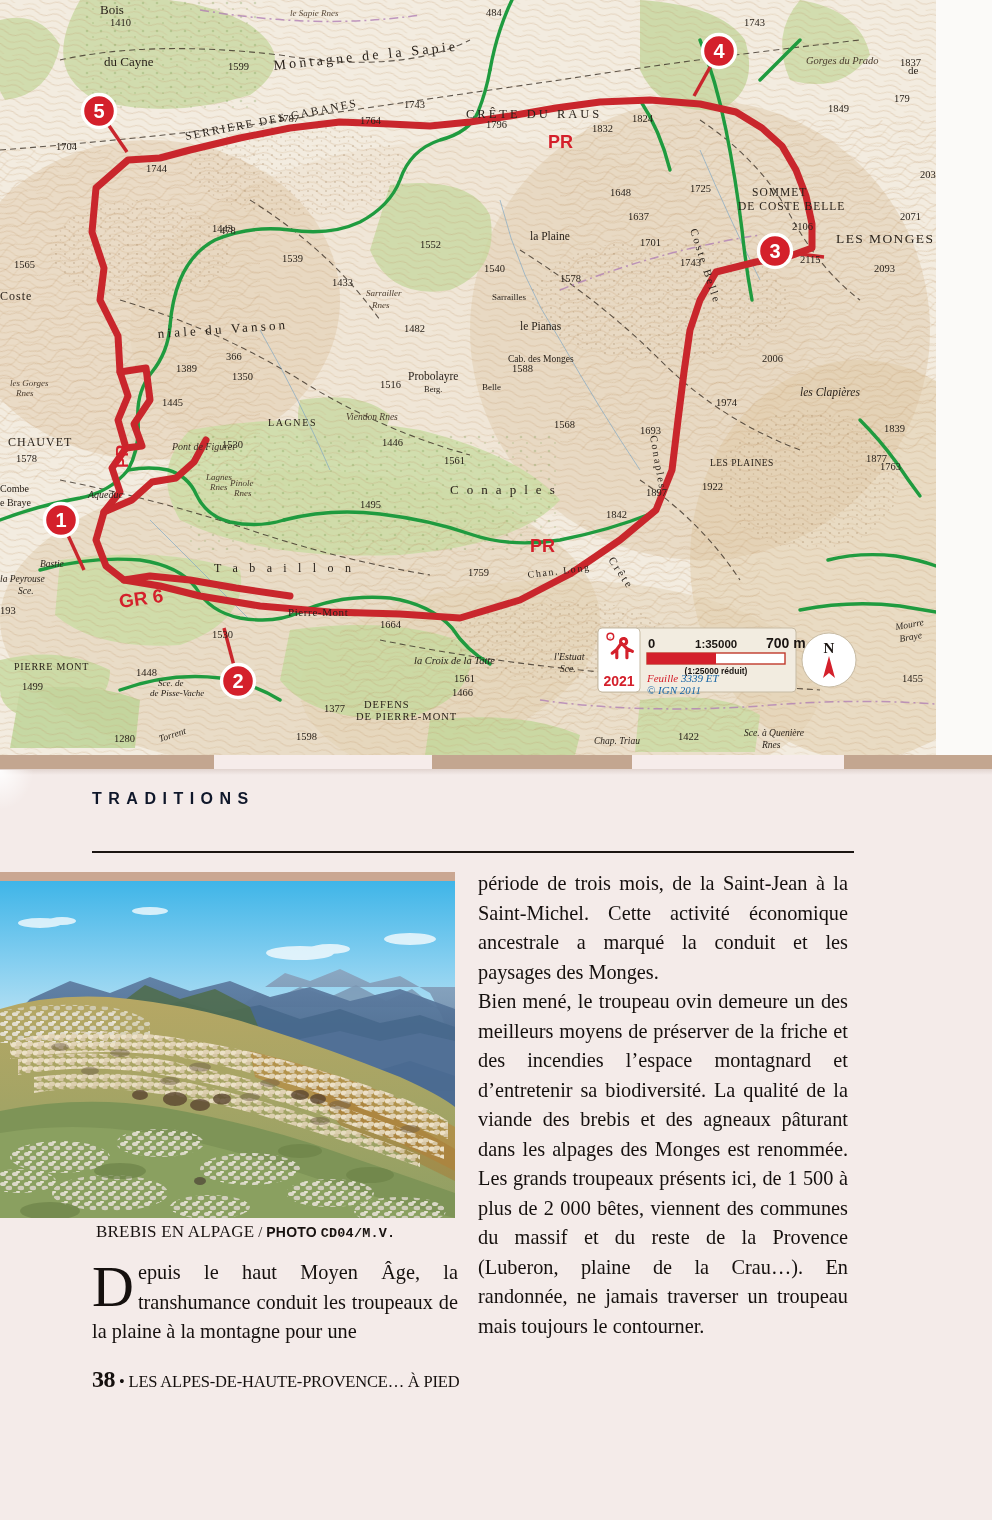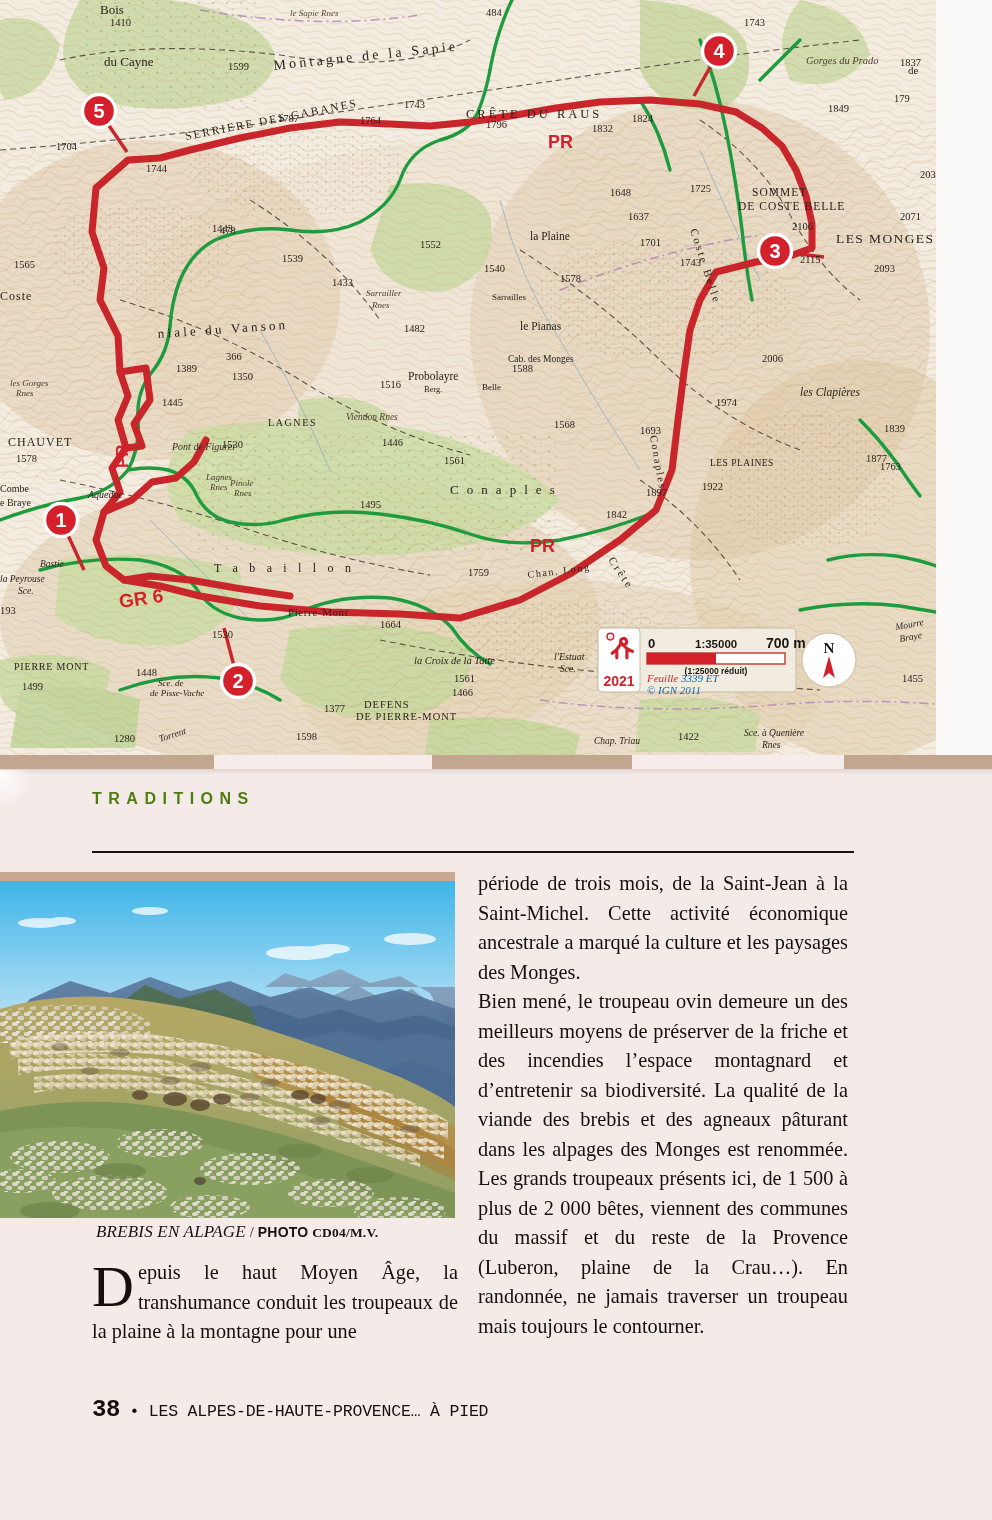--- a/index.html
+++ b/index.html
@@ -22,48 +22,48 @@
   .band-shadow{position:absolute;left:0;top:769px;width:992px;height:6px;
      background:linear-gradient(to bottom, rgba(150,120,105,.20), rgba(150,120,105,0));}
 
   
   .curl{position:absolute;left:0;top:770px;width:34px;height:40px;
     background:radial-gradient(ellipse at top left, rgba(255,255,255,.95), rgba(244,235,233,0) 70%);
     pointer-events:none;}
 
   
   .kicker{position:absolute;left:92px;top:790px;font-family:"Liberation Sans",sans-serif;
-    font-weight:bold;font-size:16px;letter-spacing:6.5px;color:#4d7c0f;}
+    font-weight:bold;font-size:16px;letter-spacing:6.5px;color:#0f172a;}
   .title{position:absolute;left:92px;top:812px;font-family:"Liberation Serif",serif;
     font-size:33px;color:#15110f;letter-spacing:.5px;}
   .title .cap{font-size:33px;}
   .title .sm{font-size:26px;}
   .rule{position:absolute;left:92px;top:851px;width:762px;height:2px;background:#1b1512;}
 
   
   .photo-topbar{position:absolute;left:0px;top:872px;width:455px;height:9px;background:#caa792;}
   .photo{position:absolute;left:0px;top:881px;width:455px;height:337px;overflow:hidden;}
   .photo svg{display:block;}
   .caption{position:absolute;left:96px;top:1222px;width:360px;
     font-family:"Liberation Serif",serif;font-size:14.5px;color:#181210;letter-spacing:.2px;}
-  .caption .lead{font-size:17px;font-style:italic;}
+  .caption .lead{font-size:17px;}
   .caption .photoword{font-family:"Liberation Sans",sans-serif;font-weight:bold;font-size:14px;}
-  .caption .credit{font-family:Liberation Serif, serif;font-weight:bold;font-size:13.5px;}
+  .caption .credit{font-family:Liberation Mono, monospace;font-weight:bold;font-size:13.5px;}
 
   
   .col{position:absolute;font-family:"Liberation Serif",serif;font-size:20.3px;
     line-height:29.5px;color:#15100e;text-align:justify;}
   .col-left{left:92px;top:1258px;width:366px;}
   .col-right{left:478px;top:869px;width:370px;}
   .dropcap{float:left;font-size:58px;line-height:46px;padding:4px 4px 0 0;margin-top:2px;
     font-family:"Liberation Serif",serif;color:#15100e;}
 
   
-  .folio{position:absolute;left:92px;top:1366px;font-family:Liberation Mono, monospace;
-    color:#15100e;white-space:nowrap;margin-top:30px;}
+  .folio{position:absolute;left:92px;top:1366px;font-family:Liberation Serif, serif;
+    color:#15100e;white-space:nowrap;}
   .folio .num{font-weight:bold;font-size:24px;letter-spacing:-.5px;}
   .folio .txt{font-size:16.5px;letter-spacing:-.2px;}
 </style>
 </head>
 <body>
 
 <div class="page">
 
   <div class="map-wrap">
     <svg class="map-svg" width="936" height="755" viewBox="0 0 936 755">
@@ -530,21 +530,21 @@
     <span>/</span>
     <span class="photoword">PHOTO</span>
     <span class="credit">CD04/M.V.</span>
   </div>
 
   <div class="col col-left">
     <span class="dropcap">D</span><span>epuis le haut Moyen Âge, la transhumance conduit les troupeaux de la plaine à la montagne pour une</span>
   </div>
 
   <div class="col col-right">
-    <div>période de trois mois, de la Saint-Jean à la Saint-Michel. Cette activité économique ancestrale a marqué la culture et les paysages des Monges.</div>
+    <div>période de trois mois, de la Saint-Jean à la Saint-Michel. Cette activité économique ancestrale a marqué la conduit et les paysages des Monges.</div>
     <div>Bien mené, le troupeau ovin demeure un des meilleurs moyens de préserver de la friche et des incendies l’espace montagnard et d’entretenir sa biodiversité. La qualité de la viande des brebis et des agneaux pâturant dans les alpages des Monges est renommée. Les grands troupeaux présents ici, de 1 500 à plus de 2 000 bêtes, viennent des communes du massif et du reste de la Provence (Luberon, plaine de la Crau…). En randonnée, ne jamais traverser un troupeau mais toujours le contourner.</div>
   </div>
 
   <div class="folio">
     <span class="num">38</span>
     <span class="txt">•</span>
     <span class="txt">LES ALPES-DE-HAUTE-PROVENCE… À PIED</span>
   </div>
 
 </div>

